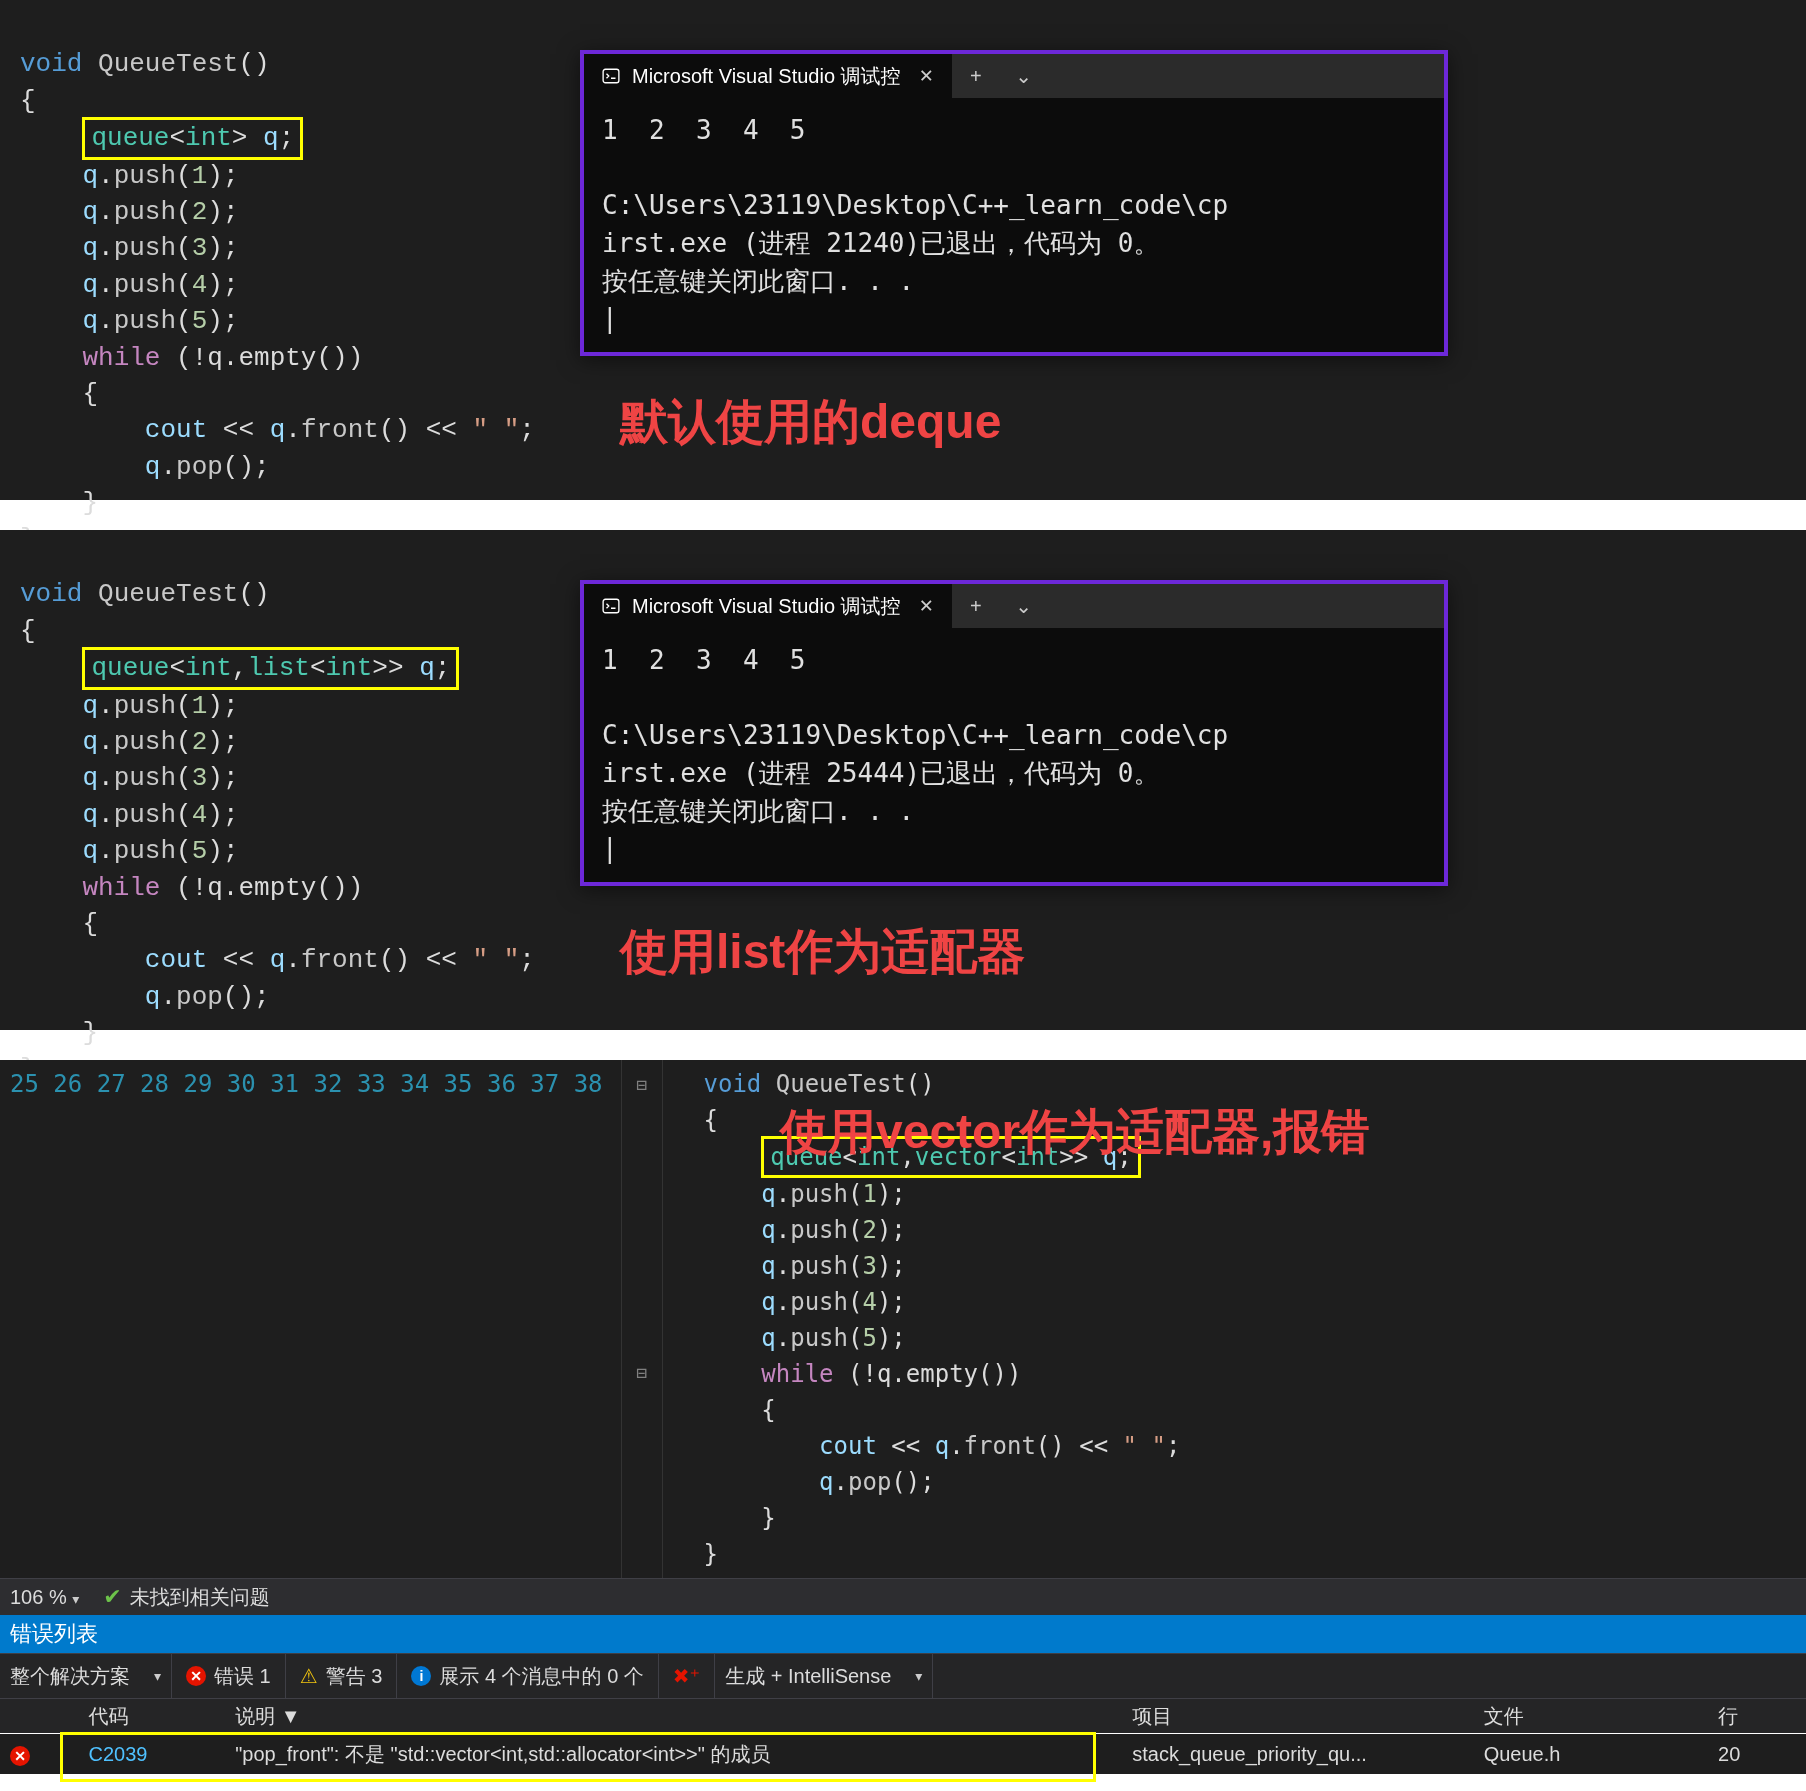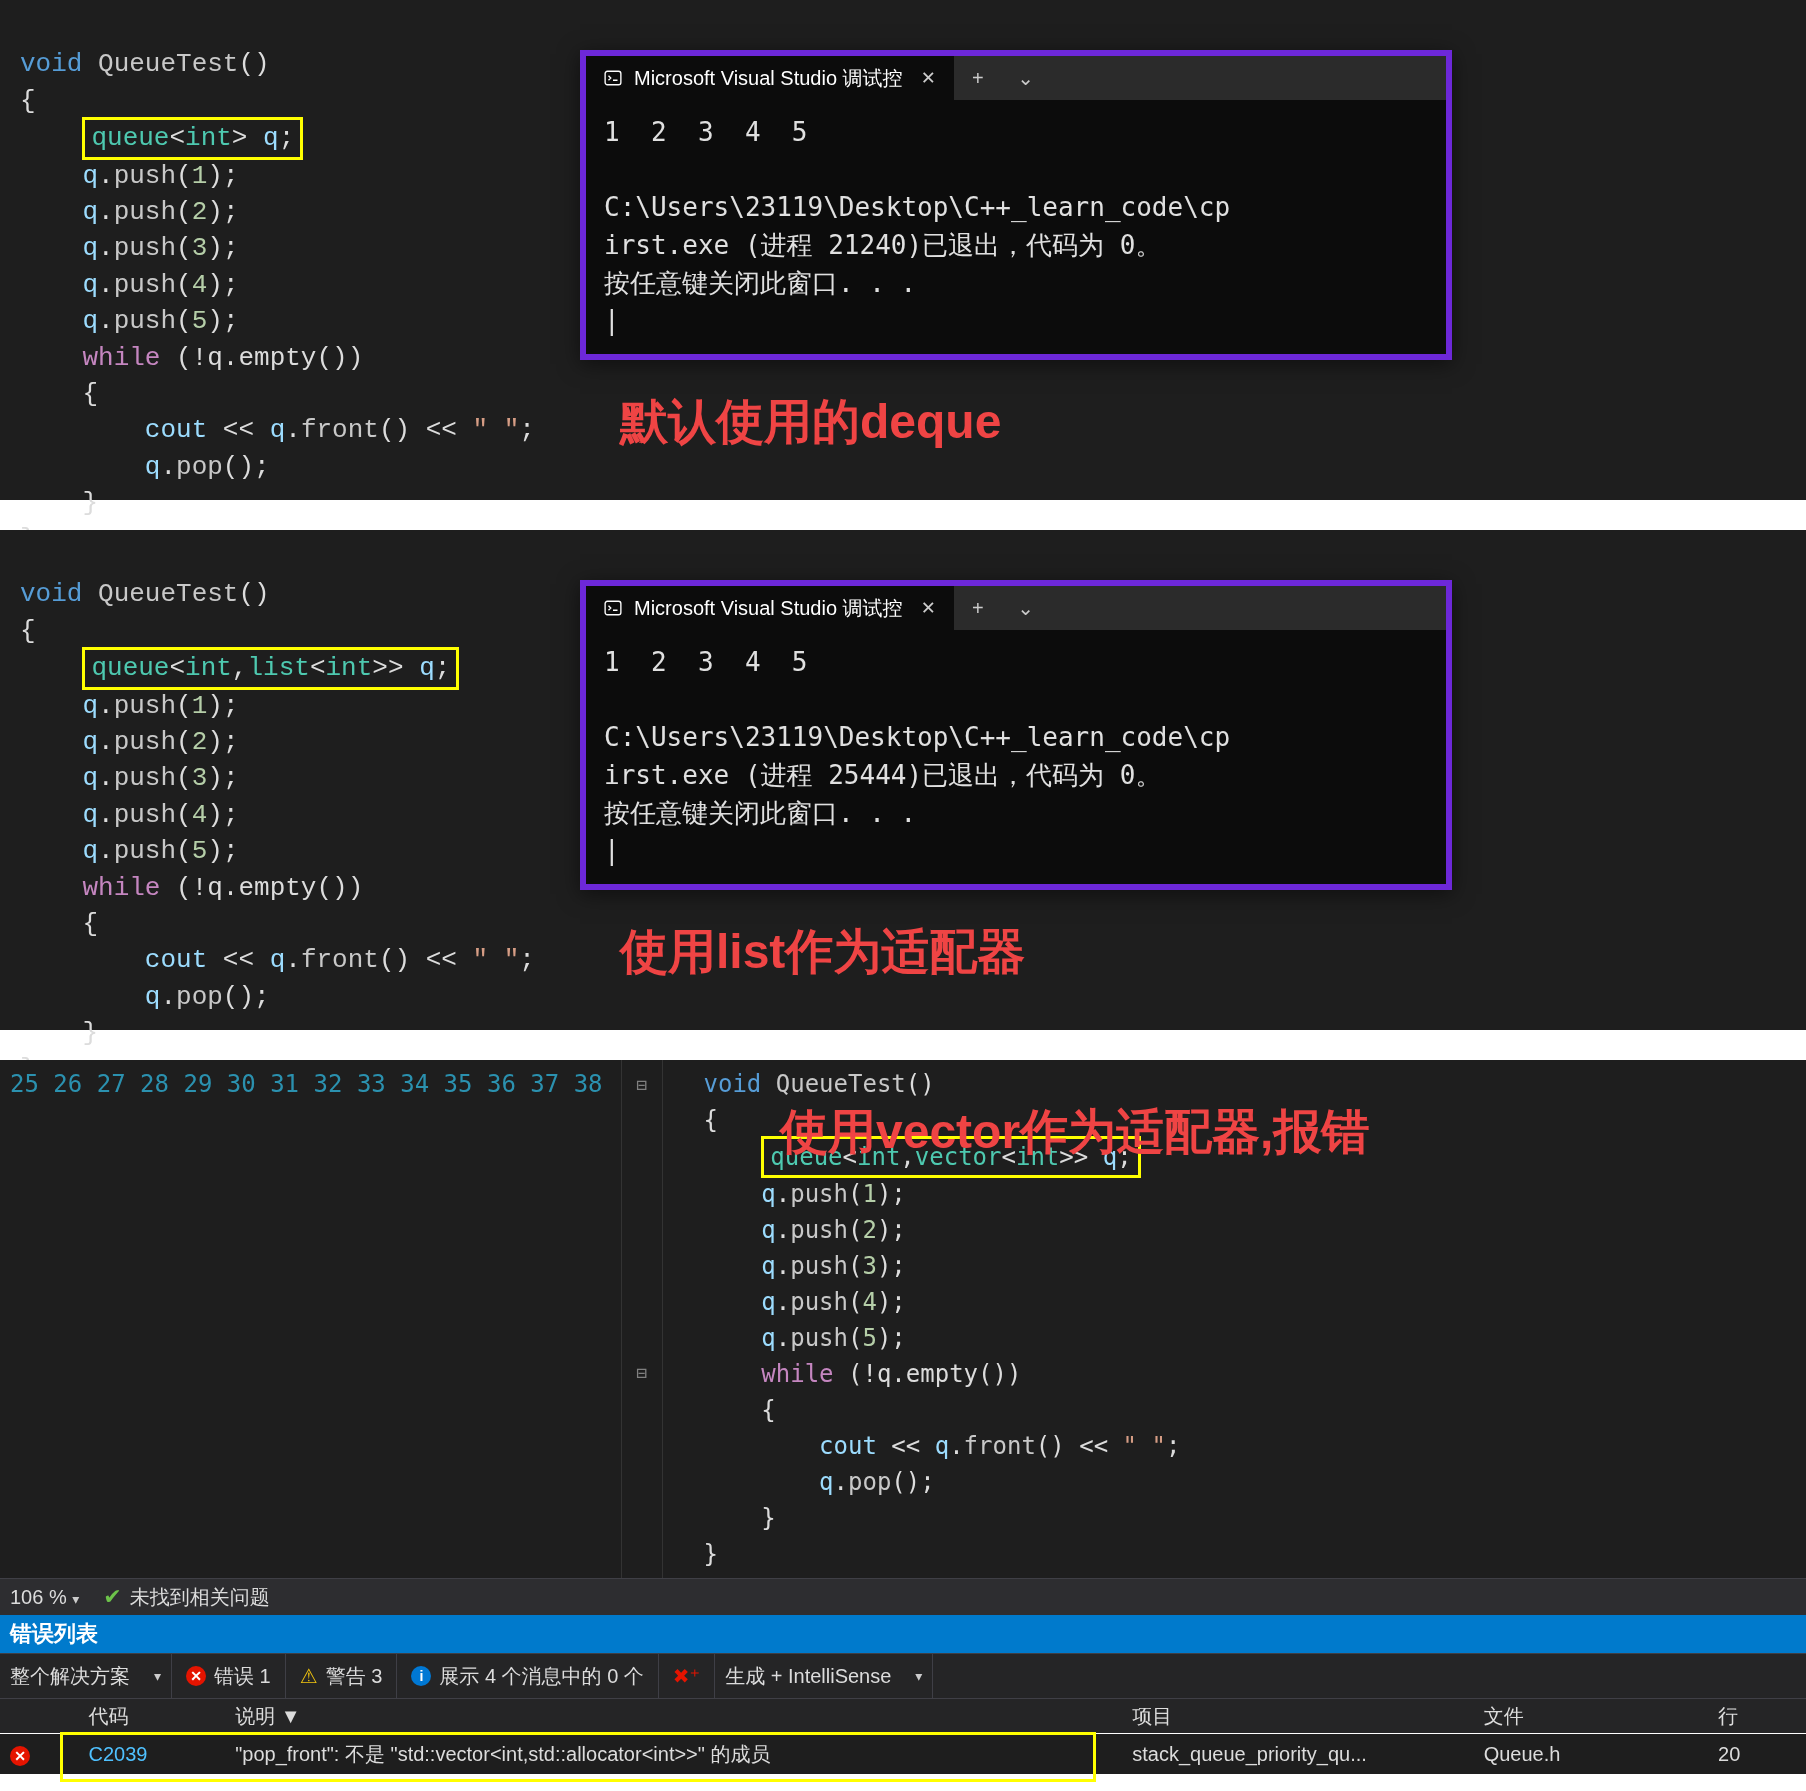--- a/index.html
+++ b/index.html
@@ -33,21 +33,21 @@
   .paren   { color: #dcdcdc; }
   .yellow-box {
     border: 3px solid #ffff00;
     display: inline-block;
     padding: 0 6px;
     margin: -2px 0;
   }
   .terminal-window {
     position: absolute;
     background: #0c0c0c;
-    border: 6px solid #6d28d9;
+    border: 4px solid #6d28d9;
     box-shadow: 0 4px 20px rgba(0,0,0,0.5);
   }
   .terminal-titlebar {
     background: #2b2b2b;
     display: flex;
     align-items: center;
     height: 44px;
     font-size: 20px;
     color: #ffffff;
   }
@@ -154,21 +154,21 @@
     color: #6cc24a;
     margin: 0 8px 0 14px;
     font-size: 22px;
   }
 
   .error-header {
     background: #007acc;
     color: #fff;
     font-size: 22px;
     padding: 4px 10px;
-    font-weight: bold;
+    font-weight: normal;
   }
   .filter-row {
     background: #252526;
     display: flex;
     align-items: center;
     height: 44px;
     font-size: 20px;
     color: #dcdcdc;
     border-top: 1px solid #3f3f46;
     border-bottom: 1px solid #3f3f46;

